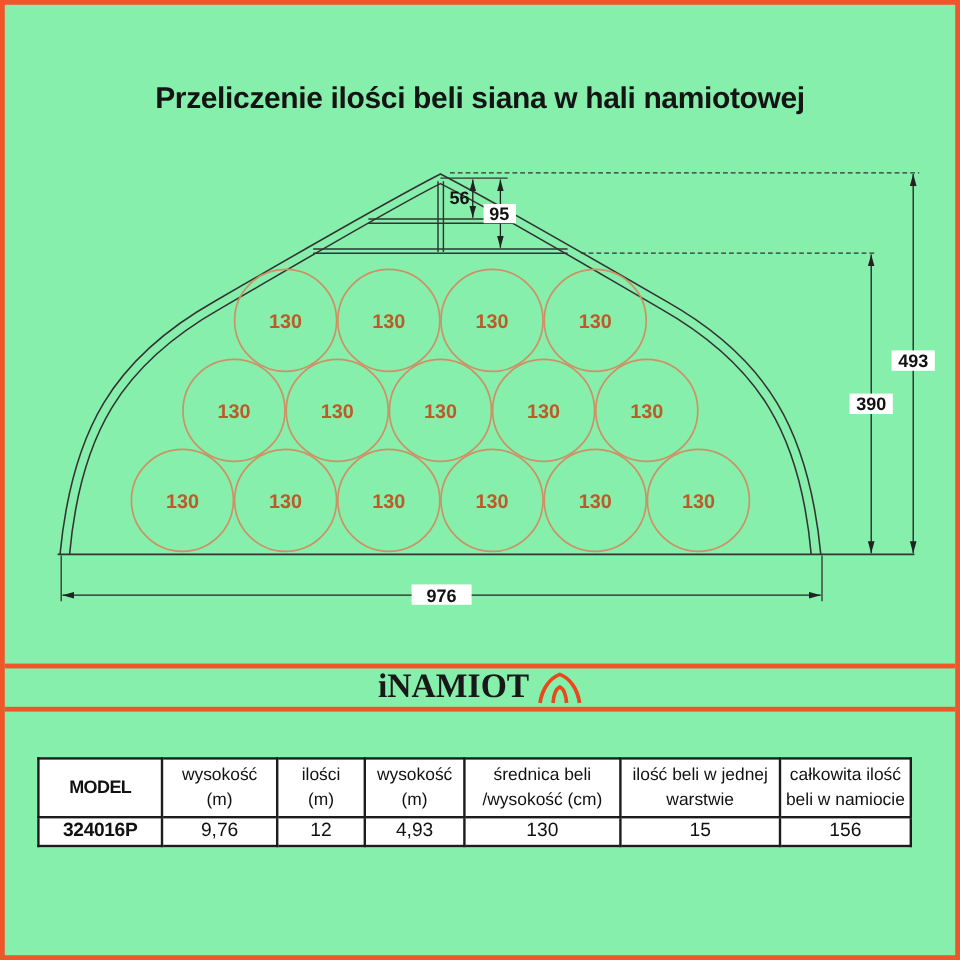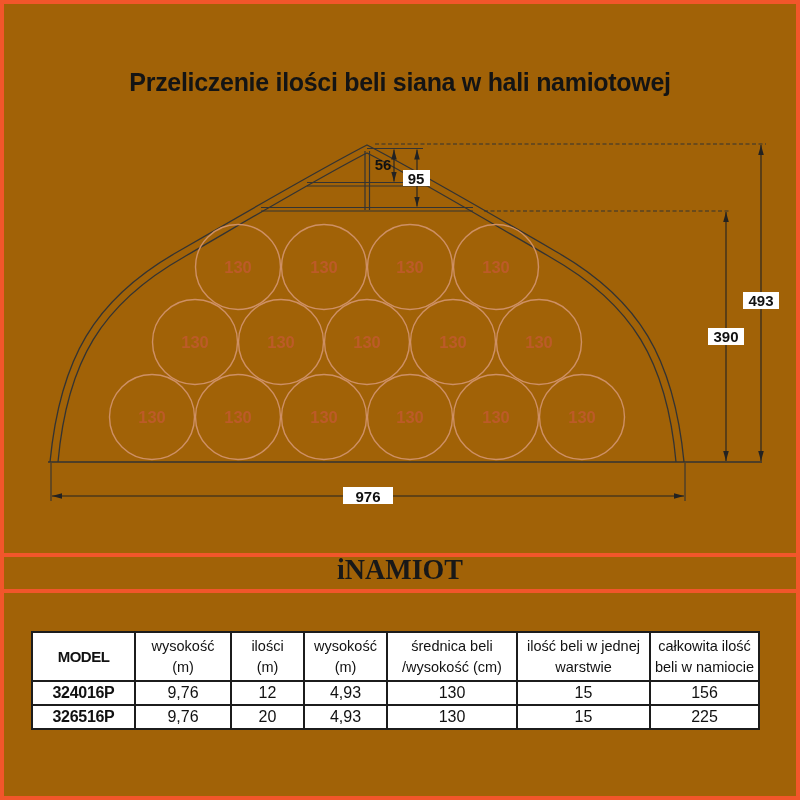--- a/index.html
+++ b/index.html
@@ -1,25 +1,25 @@
 <!DOCTYPE html>
 <html><head>
 <meta charset="utf-8">
 <style>
   html,body{margin:0;padding:0;}
   body{width:800px;height:800px;background:#ffffff;font-family:"Liberation Sans",sans-serif;overflow:hidden;}
-  .page{position:relative;width:800px;height:800px;box-sizing:border-box;border:4px solid #F1562B;background:#a16207;}
+  .page{position:relative;width:800px;height:800px;box-sizing:border-box;border:4px solid #F1562B;background:#86efac;}
   .title{position:absolute;left:0;top:64px;width:100%;text-align:center;
          font-size:25px;font-weight:bold;color:#141414;letter-spacing:-0.3px;}
   .diagram-wrap{position:absolute;left:0;top:120px;width:800px;height:430px;}
   .orange-rule{position:absolute;left:0;width:792px;height:4px;background:#F1562B;}
   .rule-top{top:549px;}
   .rule-bottom{top:585px;}
   .logo-band{position:absolute;left:0;top:553px;width:792px;height:32px;
-             display:flex;align-items:center;justify-content:center;gap:7px;flex-direction:column;}
+             display:flex;align-items:center;justify-content:center;gap:7px;}
   .logo-text{font-family:"Liberation Serif",serif;font-weight:bold;font-size:28px;color:#181818;
              letter-spacing:0px;line-height:1;transform:scaleY(1.02);}
   .logo-icon{display:block;}
   table.spec{position:absolute;left:27px;top:627px;width:629px;border-collapse:collapse;
              table-layout:fixed;background:#fff;}
   table.spec,table.spec td,table.spec th{border:2px solid #1c1c1c;}
   table.spec th{font-weight:normal;font-size:14.5px;color:#111;padding:1px 1px;height:45px;vertical-align:middle;}
   table.spec th.model-h{font-weight:bold;font-size:15px;letter-spacing:-0.5px;}
   table.spec td{font-size:16px;color:#111;text-align:center;height:22px;padding:0 1px;}
   table.spec td.model-c{font-weight:bold;letter-spacing:-0.3px;margin-left:12px;}
@@ -190,25 +190,16 @@
     <tbody>
       <tr>
         <td class="model-c">324016P</td>
         <td>9,76</td>
         <td>12</td>
         <td>4,93</td>
         <td>130</td>
         <td>15</td>
         <td>156</td>
       </tr>
-      <tr>
-        <td class="model-c">326516P</td>
-        <td>9,76</td>
-        <td>20</td>
-        <td>4,93</td>
-        <td>130</td>
-        <td>15</td>
-        <td>225</td>
-      </tr>
     </tbody>
   </table>
 
 </div>
 
 </body></html>

